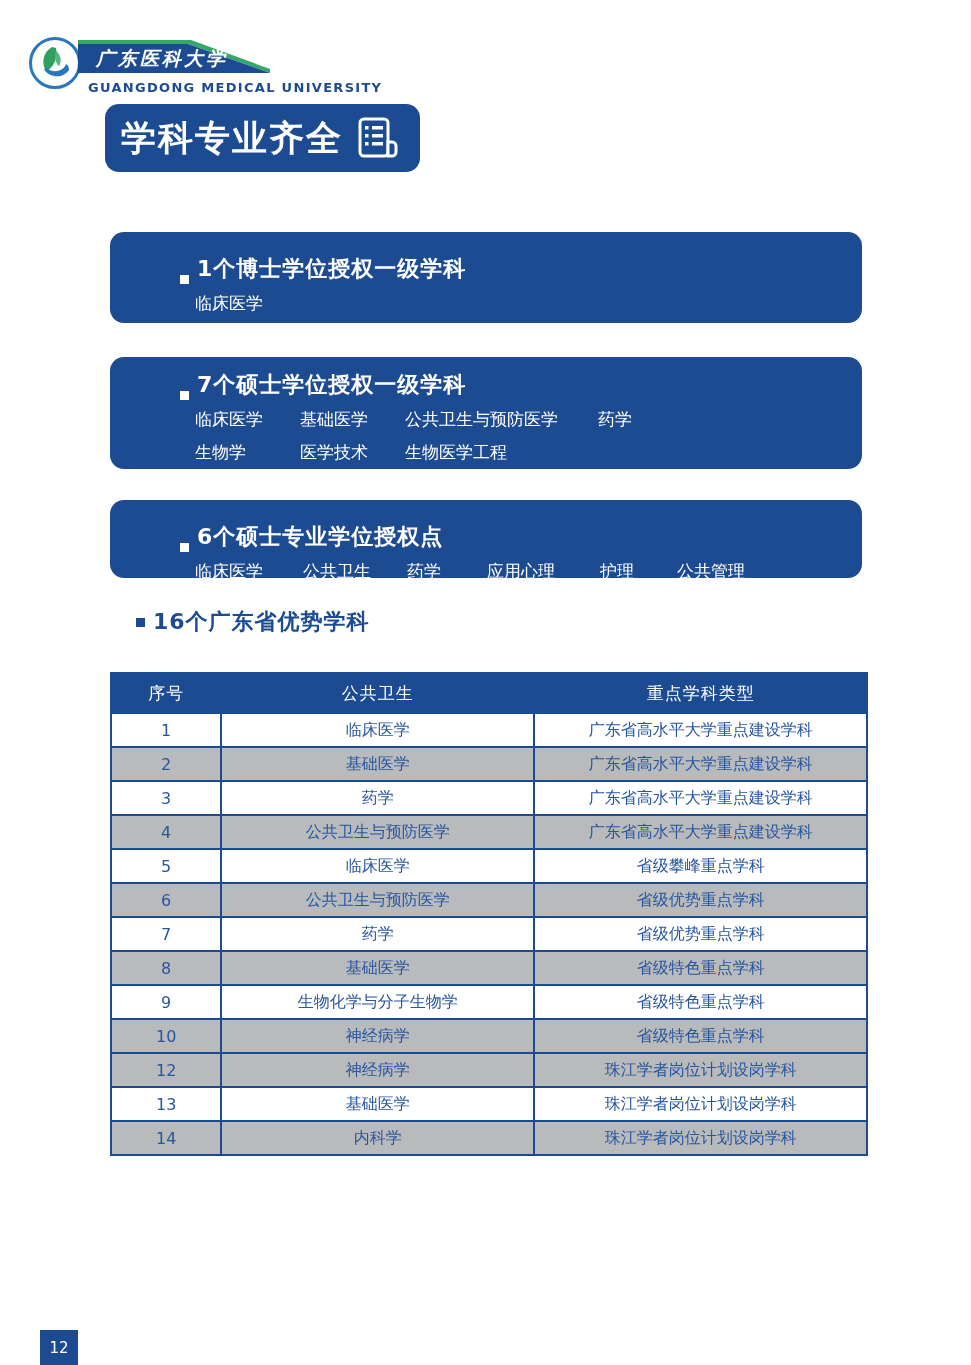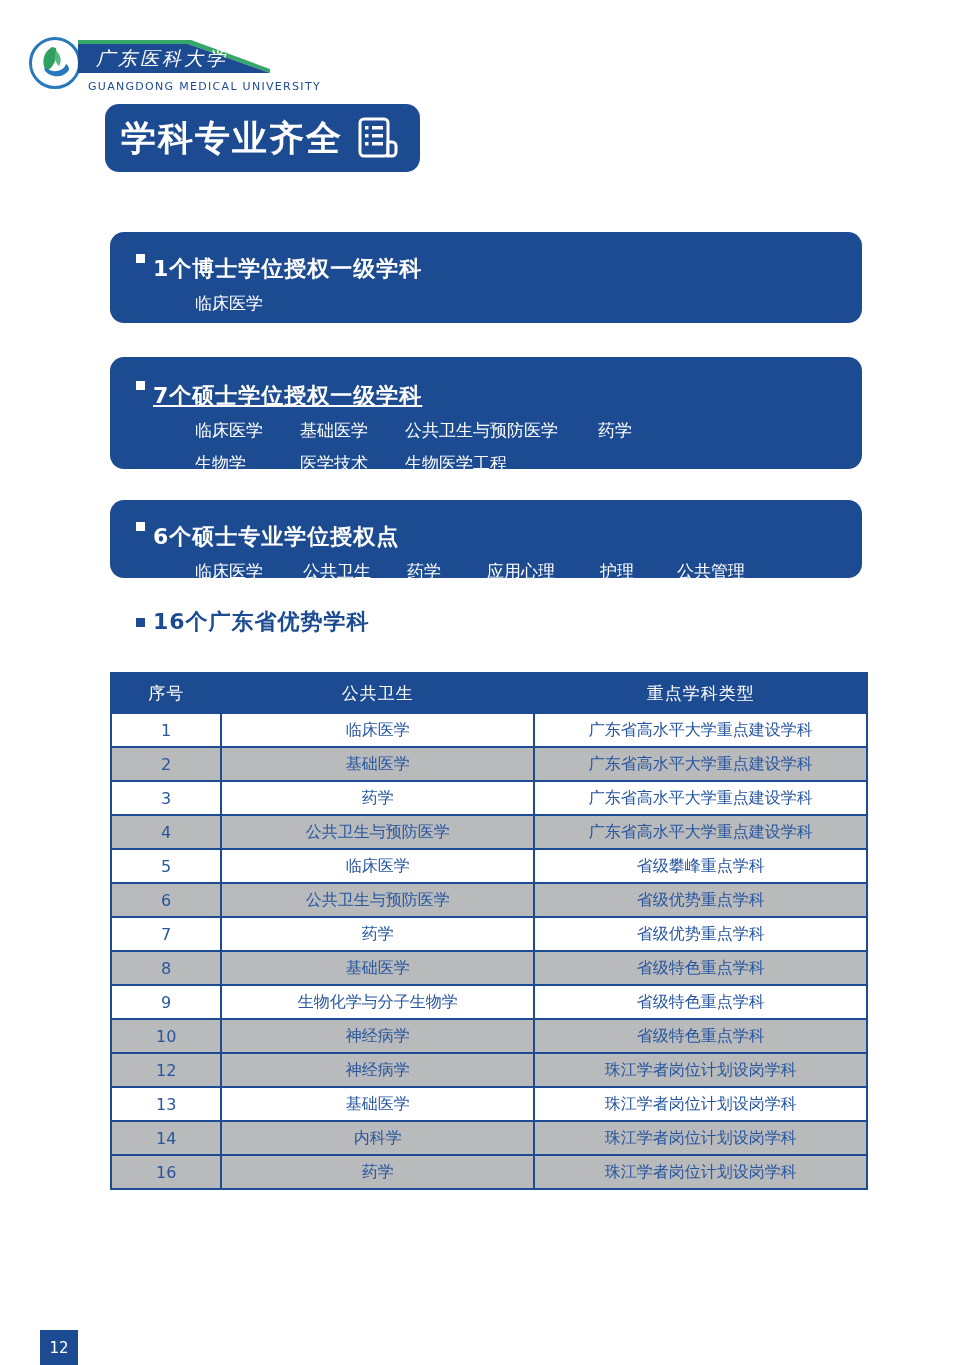--- a/index.html
+++ b/index.html
@@ -12,26 +12,26 @@
   
   .logo-circle {
     position:absolute; left:29px; top:37px; width:52px; height:52px;
     border-radius:50%; border:3px solid #2878be; background:#fff;
     display:flex; align-items:center; justify-content:center;
   }
   .flag { position:absolute; left:78px; top:40px; width:192px; height:36px; }
   .flag-zh {
     position:absolute; left:96px; top:46px; width:160px;
     color:#fff; font-family:"DejaVu Serif","Liberation Serif",serif;
-    font-style:italic; font-weight:normal; font-size:19px; letter-spacing:3px;
+    font-style:italic; font-weight:bold; font-size:19px; letter-spacing:3px;
     white-space:nowrap;
   }
   .uni-en {
     position:absolute; left:88px; top:80px;
-    color:#1d4b92; font-size:11px; font-weight:normal; letter-spacing:1.3px;
+    color:#1d4b92; font-size:13px; font-weight:bold; letter-spacing:1.3px;
   }
 
   
   .title-banner {
     position:absolute; left:105px; top:104px; width:315px; height:68px;
     background:#1d4b92; border-radius:14px;
     display:flex; align-items:center; padding:0 24px 0 16px;
   }
   .title-banner .title-text {
     color:#fff; font-size:35px; font-weight:bold; letter-spacing:2px;
@@ -41,23 +41,23 @@
 
   
   .info-box {
     position:absolute; left:110px; width:752px;
     background:#1d4b92; border-radius:14px; color:#fff;
   }
   .box-1 { top:232px; height:91px; }
   .box-2 { top:357px; height:112px; }
   .box-3 { top:500px; height:78px; }
   .box-head {
-    display:flex; align-items:flex-start; padding:22px 0 0 26px;
-  }
-  .box-2 .box-head { padding-top:24px;text-decoration:underline; }
+    display:flex; align-items:flex-end; padding:22px 0 0 26px;margin-left:44px;
+  }
+  .box-2 .box-head { padding-top:13px; }
   .bullet-sq {
     width:9px; height:9px; background:#fff; margin-right:8px; flex:0 0 auto;
   }
   .box-title { font-size:22px; font-weight:bold; letter-spacing:1px; }
   .box-rows { padding-left:85px; margin-top:8px; }
   .box-row { display:flex; margin-bottom:10px; }
   .box-item { font-size:17px; white-space:nowrap; }
 
   
   .section-head {
@@ -254,25 +254,20 @@
         <tr>
           <td>13</td>
           <td>基础医学</td>
           <td>珠江学者岗位计划设岗学科</td>
         </tr>
         <tr class="alt">
           <td>14</td>
           <td>内科学</td>
           <td>珠江学者岗位计划设岗学科</td>
         </tr>
-        <tr class="alt">
-          <td>16</td>
-          <td>药学</td>
-          <td>珠江学者岗位计划设岗学科</td>
-        </tr>
       </tbody>
   </table>
 
   <div class="page-num">
     <span>12</span>
   </div>
 
 </div>
 
 </body></html>

